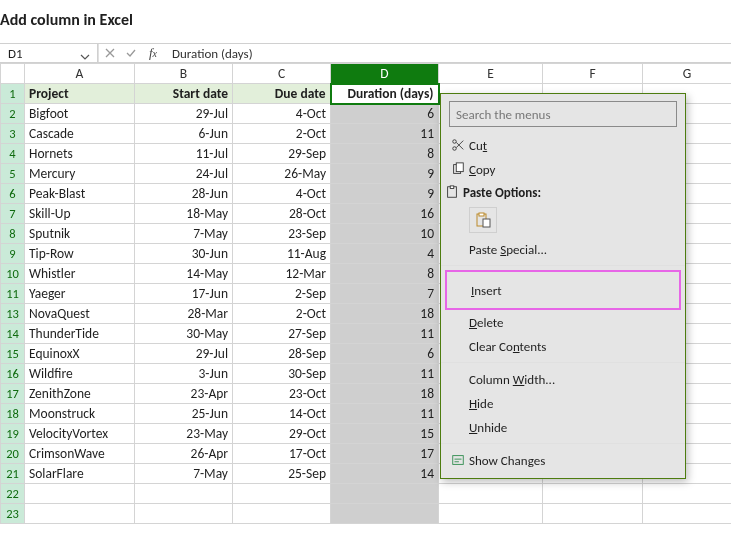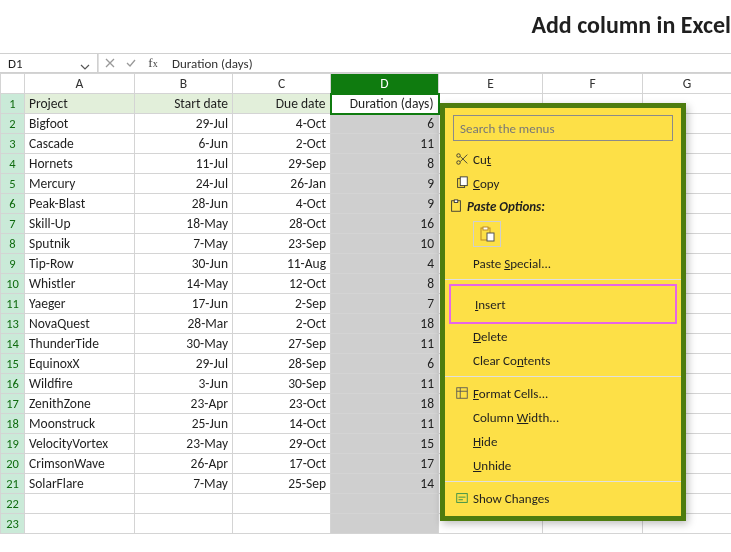--- a/index.html
+++ b/index.html
@@ -5,23 +5,23 @@
   * { box-sizing: border-box; }
   body {
     margin: 0;
     font-family: "Segoe UI", Calibri, Arial, sans-serif;
     font-size: 13.5px;
     color: #1f1f1f;
     background: #fff;
     width: 731px;
   }
   .title {
-    text-align: right;
+    text-align: left;
     font-weight: 700;
-    font-size: 24px;
+    font-size: 16px;
     padding: 10px 0 14px;
   }
 
   
   .fbar {
     display: flex;
     align-items: stretch;
     height: 20px;
     border-top: 1px solid #d0d0d0;
     border-bottom: 1px solid #d0d0d0;
@@ -78,37 +78,37 @@
   col.c-a { width:110px; }
   col.c-b { width:98px; }
   col.c-c { width:98px; }
   col.c-d { width:108px; }
   col.c-e { width:104px; }
   col.c-f { width:100px; }
   col.c-g { width:89px; }
 
   td.hdr {
     background:#e2efda !important;
-    font-weight:400;
+    font-weight:700;
   }
   td.hdr.dsel { background:#c6d9be !important; }
   td.right { text-align:right; }
   td.dsel { background:#cfcfcf !important; }
   td.dsel.active { background:#fff !important; border:2px solid #0f7b0f; }
 
   td.tableblank { border-left:2px solid #8ec28e; }
 
   
   .ctxmenu {
     position:absolute;
     top: 30px;
     left: 440px;
     width: 246px;
-    background:#fde047;
-    border:5px solid #4d7c0f;
+    background:#e5e5e5;
+    border:1px solid #4d7c0f;
     box-shadow:2px 3px 8px rgba(0,0,0,.25);
     padding:5px 0 6px;
     font-size:13px;
   }
   .ctx-search {
     margin:2px 8px 6px;
     border:1px solid #8a8a8a;
     height:26px;
     display:flex; align-items:center;
     padding:0 6px;
@@ -127,21 +127,21 @@
     height:40px;
     padding-left:2px;
   }
   .ctx-item .ic {
     width:22px; display:flex; justify-content:center; align-items:center;
   }
   .ctx-item .lbl span.ul { text-decoration: underline; }
   .ctx-sep { height:1px; background:#e0e0e0; margin:4px 0; }
   .ctx-heading {
     display:flex; align-items:center;
-    height:22px; padding:0 0; font-weight:600;font-style:italic;
+    height:22px; padding:0 0; font-weight:600;
   }
   .ctx-heading .ic { width:22px; display:flex; justify-content:center; }
   .paste-sub {
     padding:4px 0 4px 28px;
   }
   .paste-sub .pic {
     width:28px; height:26px;
     border:1px solid #cfcfcf;
     display:inline-flex; align-items:center; justify-content:center;
     cursor:pointer;
@@ -167,21 +167,21 @@
     <svg width="12" height="12" viewBox="0 0 12 12">
         <path d="M2 2 L10 10 M10 2 L2 10" stroke="#999" stroke-width="1.3"></path>
       </svg>
   </div>
   <div class="fctl">
     <svg width="12" height="12" viewBox="0 0 12 12">
         <path d="M2 6 L5 9 L10 3" fill="none" stroke="#999" stroke-width="1.3"></path>
       </svg>
   </div>
   <div class="fctl">
-    <span style="font-family:serif;color:#444">f<span style="font-size:10px">x</span></span>
+    <span style="font-style:italic;font-family:serif;color:#444">f<span style="font-size:10px">x</span></span>
   </div>
   <div class="formula-input">
     <span>Duration (days)</span>
   </div>
 </div>
 
 <div class="sheet">
 <table class="grid">
   <colgroup>
     <col class="c-rowh">
@@ -243,21 +243,21 @@
           <td class="right">29-Sep</td>
           <td class="dsel right">8</td>
           <td></td>
           <td></td>
           <td></td>
         </tr>
         <tr>
           <th class="rowh highlight">5</th>
           <td>Mercury</td>
           <td class="right">24-Jul</td>
-          <td class="right">26-Jan</td>
+          <td class="right">26-May</td>
           <td class="dsel right">9</td>
           <td></td>
           <td></td>
           <td></td>
         </tr>
         <tr>
           <th class="rowh highlight">6</th>
           <td>Peak-Blast</td>
           <td class="right">28-Jun</td>
           <td class="right">4-Oct</td>
@@ -293,21 +293,21 @@
           <td class="right">11-Aug</td>
           <td class="dsel right">4</td>
           <td></td>
           <td></td>
           <td></td>
         </tr>
         <tr>
           <th class="rowh highlight">10</th>
           <td>Whistler</td>
           <td class="right">14-May</td>
-          <td class="right">12-Oct</td>
+          <td class="right">12-Mar</td>
           <td class="dsel right">8</td>
           <td></td>
           <td></td>
           <td></td>
         </tr>
         <tr>
           <th class="rowh highlight">11</th>
           <td>Yaeger</td>
           <td class="right">17-Jun</td>
           <td class="right">2-Sep</td>
@@ -482,29 +482,20 @@
   <div class="ctx-item">
     <span class="ic"></span>
     <span class="lbl"><span class="ul">D</span>elete</span>
   </div>
   <div class="ctx-item">
     <span class="ic"></span>
     <span class="lbl">Clear Co<span class="ul">n</span>tents</span>
   </div>
   <div class="ctx-sep"></div>
   <div class="ctx-item">
-    <span class="ic">
-      <svg width="14" height="14" viewBox="0 0 16 16">
-            <rect x="2" y="2" width="12" height="12" fill="none" stroke="#555"></rect>
-            <path d="M2 6 H14 M6 2 V14" stroke="#555"></path>
-          </svg>
-    </span>
-    <span class="lbl"><span class="ul">F</span>ormat Cells...</span>
-  </div>
-  <div class="ctx-item">
     <span class="ic"></span>
     <span class="lbl">Column <span class="ul">W</span>idth...</span>
   </div>
   <div class="ctx-item">
     <span class="ic"></span>
     <span class="lbl"><span class="ul">H</span>ide</span>
   </div>
   <div class="ctx-item">
     <span class="ic"></span>
     <span class="lbl"><span class="ul">U</span>nhide</span>

